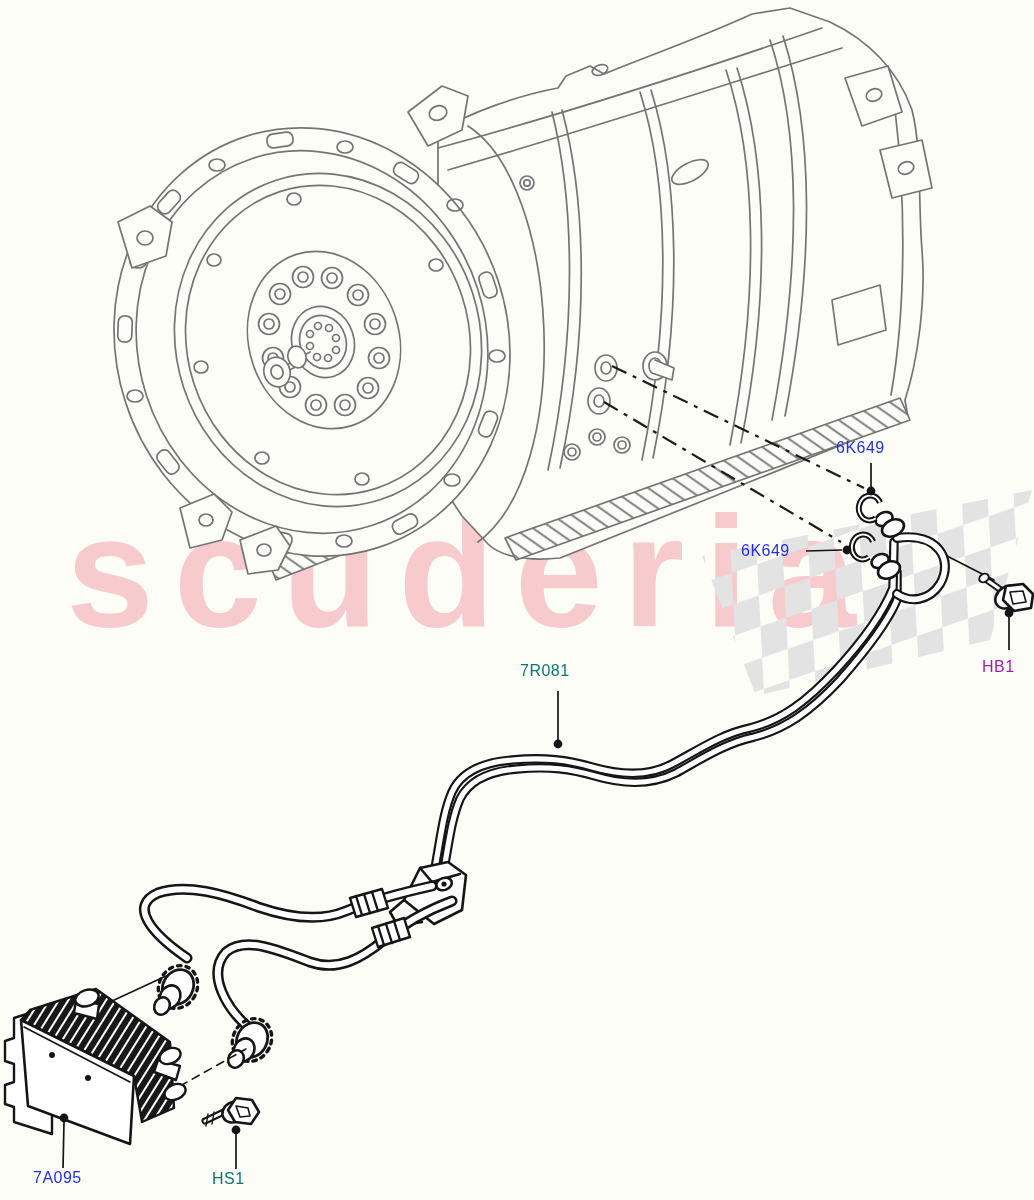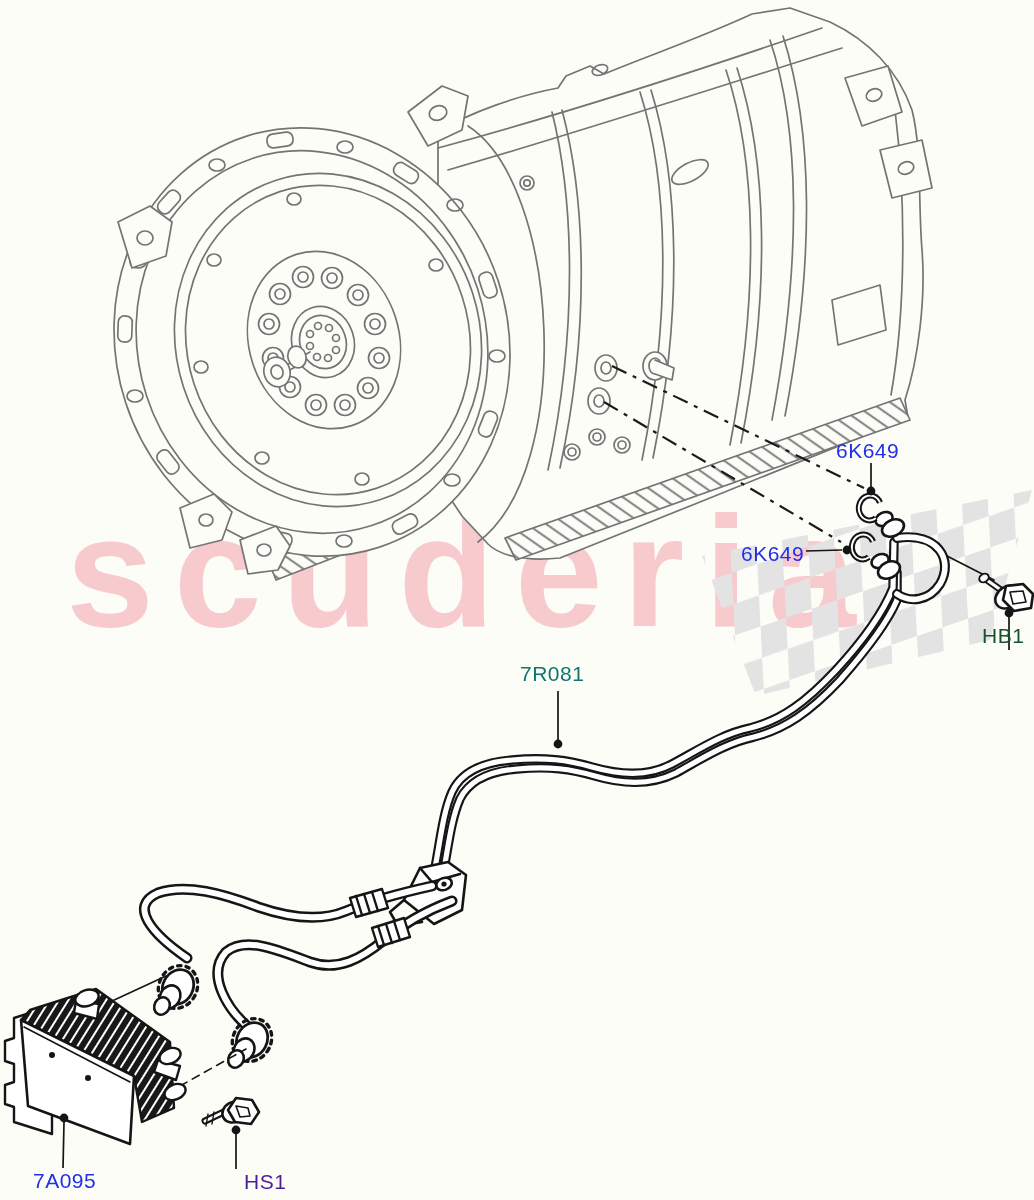--- a/index.html
+++ b/index.html
@@ -13,21 +13,21 @@
     font-size:158px;font-weight:bold;letter-spacing:20px;line-height:1;
     color:#f7cbce;white-space:nowrap;user-select:none;
   }
   .wm-tagline{
     position:absolute;left:56px;top:646px;
     font-size:64px;font-weight:normal;letter-spacing:46px;word-spacing:58px;
     line-height:1;color:#dbdbdb;white-space:nowrap;user-select:none;
   }
   .flag-svg,.diagram-svg{position:absolute;left:0;top:0;}
   .part-label{
-    position:absolute;font-size:21px;letter-spacing:0.5px;line-height:1;
+    position:absolute;font-size:16px;letter-spacing:0.5px;line-height:1;
     color:#2130e6;cursor:pointer;white-space:nowrap;
   }
 </style>
 </head>
 <body>
 
 <div class="canvas">
 
   <div class="wm-brand" style="color: rgb(247, 203, 206);">scuderia</div>
 
@@ -314,18 +314,18 @@
         <circle cx="558" cy="744" r="4.4" stroke="none"></circle>
       <path d="M 63 1168 L 64 1122" fill="none"></path>
         <circle cx="64" cy="1118" r="4.4" stroke="none"></circle>
       <path d="M 236 1169 L 236 1134" fill="none"></path>
         <circle cx="236" cy="1130" r="4.4" stroke="none"></circle>
     </g>
   </svg>
 
   <div class="part-label" style="left: 836px; top: 440px; color: rgb(33, 48, 230);">6K649</div>
   <div class="part-label" style="left: 741px; top: 543px; color: rgb(33, 48, 230);">6K649</div>
-  <div class="part-label" style="left: 982px; top: 625px; color: #14532d;">HB1</div>
+  <div class="part-label" style="left: 982px; top: 659px; color: #a21caf;">HB1</div>
   <div class="part-label" style="left: 520px; top: 663px; color: #0f766e;">7R081</div>
   <div class="part-label" style="left: 33px; top: 1170px; color: rgb(33, 48, 230);">7A095</div>
-  <div class="part-label" style="left: 212px; top: 1171px; color: #4c1d95; margin-left: 32px;">HS1</div>
+  <div class="part-label" style="left: 212px; top: 1171px; color: #0f766e;">HS1</div>
 
 </div>
 
 </body></html>

